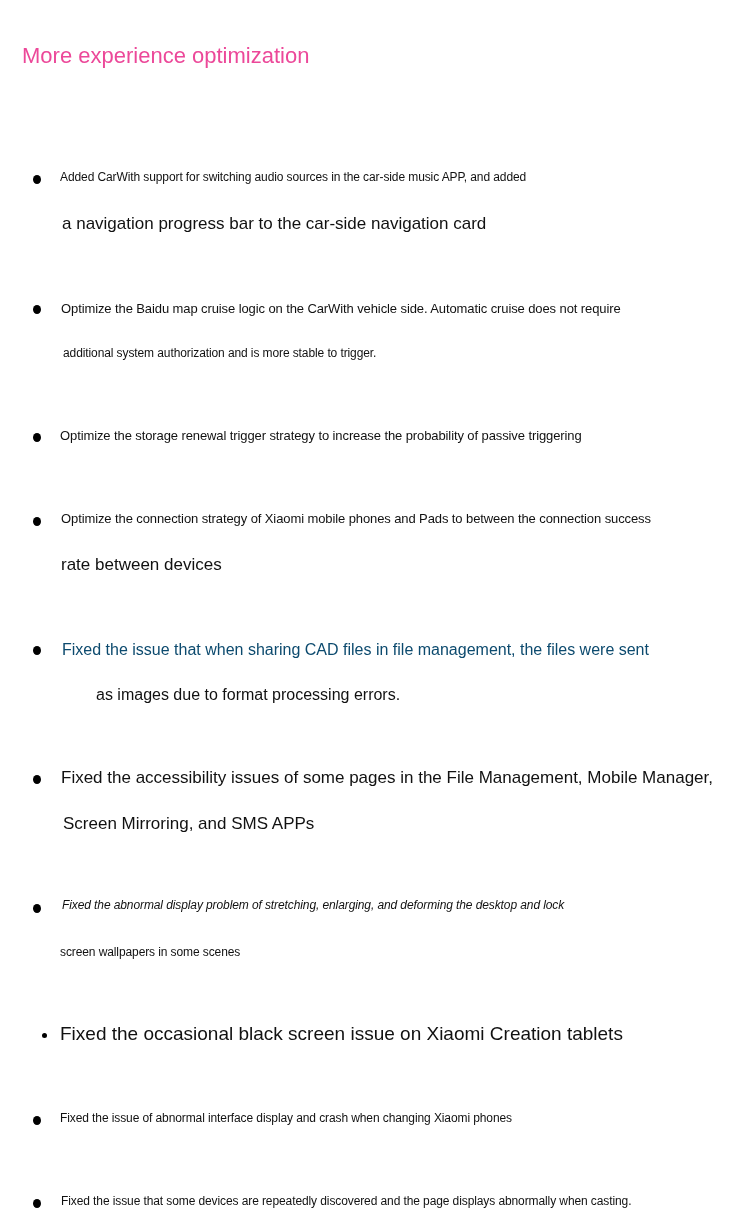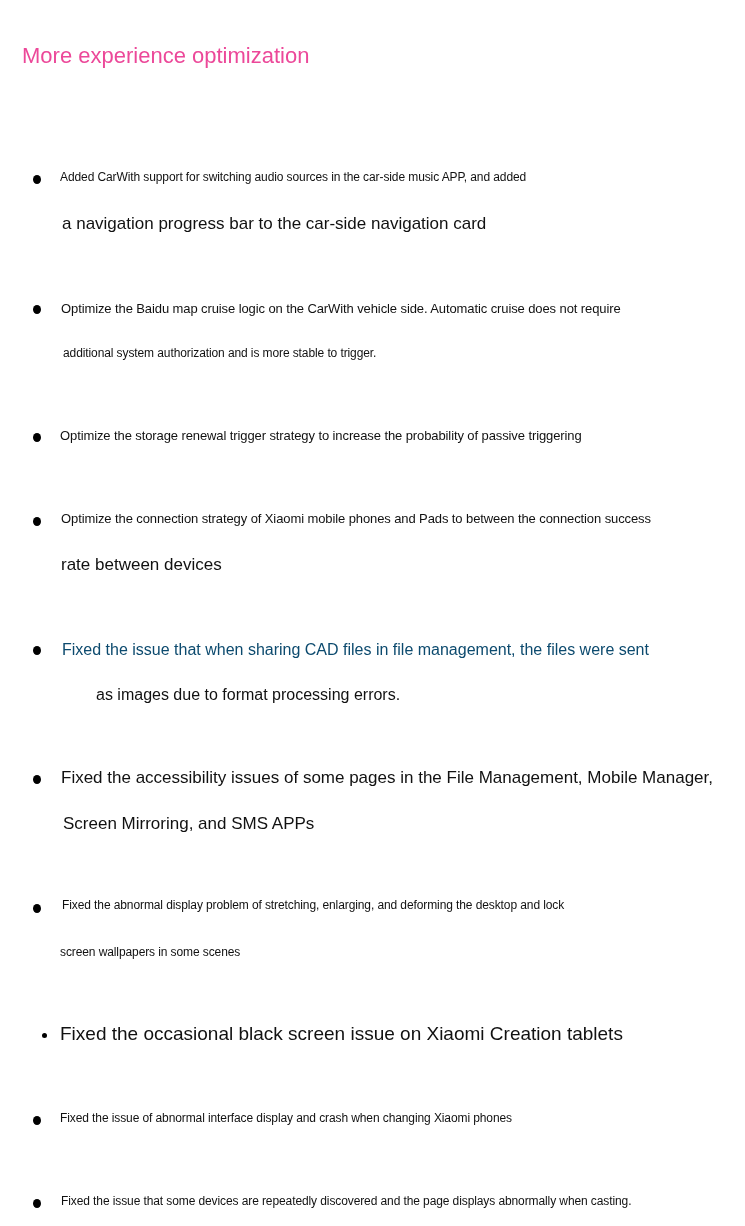--- a/index.html
+++ b/index.html
@@ -87,21 +87,21 @@
 </div>
 
 <div class="item" style="top:0;">
   <span class="bullet" style="left:33px; top:775px;"></span>
   <span class="line s17" style="left:61px; top:768px;">Fixed the accessibility issues of some pages in the File Management, Mobile Manager,</span>
   <span class="line s17" style="left:63px; top:814px;">Screen Mirroring, and SMS APPs</span>
 </div>
 
 <div class="item" style="top:0;">
   <span class="bullet" style="left:33px; top:904px;"></span>
-  <span class="line s14" style="left:62px; top:898px;">Fixed the abnormal display problem of stretching, enlarging, and deforming the desktop and lock</span>
+  <span class="line s14" style="left:62px; top:898px;font-style:italic;">Fixed the abnormal display problem of stretching, enlarging, and deforming the desktop and lock</span>
   <span class="line s14" style="left:60px; top:945px;">screen wallpapers in some scenes</span>
 </div>
 
 <div class="item" style="top:0;">
   <span class="bullet small" style="left:42px; top:1033px;"></span>
   <span class="line s19" style="left:60px; top:1023px;">Fixed the occasional black screen issue on Xiaomi Creation tablets</span>
 </div>
 
 <div class="item" style="top:0;">
   <span class="bullet" style="left:33px; top:1116px;"></span>

